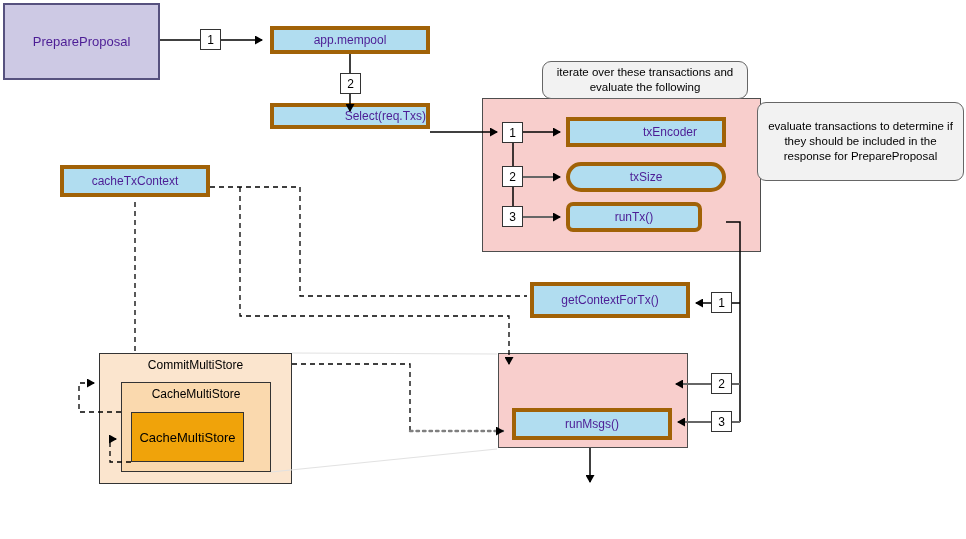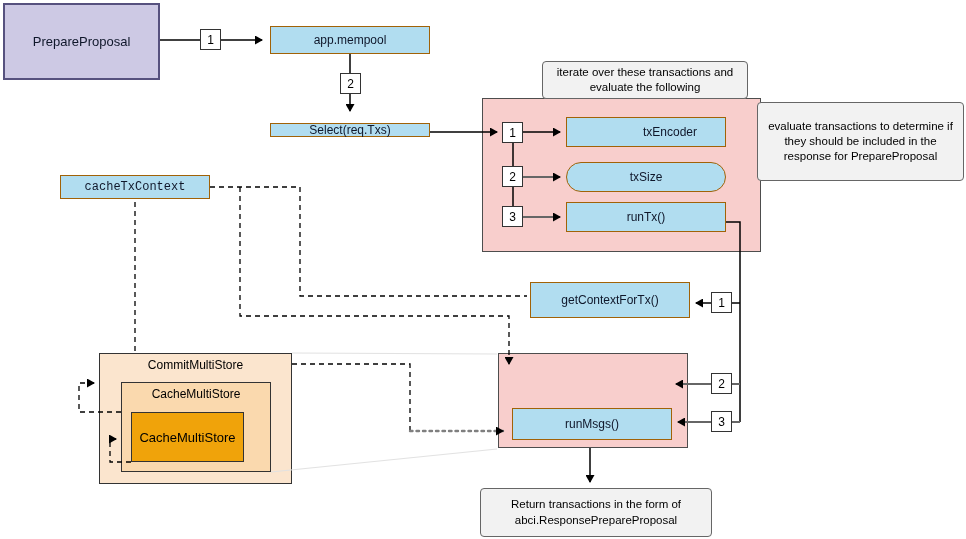--- a/index.html
+++ b/index.html
@@ -1,38 +1,38 @@
 <!DOCTYPE html>
 <html><head>
 <meta charset="utf-8">
 <style>
   html,body { margin:0; padding:0; background:#ffffff; }
   body { font-family: "Liberation Sans", sans-serif; color:#000; }
   .canvas { position:relative; width:966px; height:539px; background:#fff; overflow:hidden; }
   .node {
     position:absolute; box-sizing:border-box;
     display:flex; align-items:center; justify-content:center;
-    text-align:center; font-size:12px; line-height:1.2; color:#0f172a;
+    text-align:center; font-size:12px; line-height:1.2; color:#4c1d95;
   }
-  .blue   { background:#B1DDF0; border:1px solid #a16207; }
+  .blue   { background:#B1DDF0; border:4px solid #a16207; }
   .purple { background:#CDC9E4; border:2px solid #56517E; font-size:13px; }
   .pink-container { position:absolute; box-sizing:border-box; background:#F8CECC; border:1px solid #4D4D4D; }
   .peach-outer { position:absolute; box-sizing:border-box; background:#FBE5CE; border:1px solid #333; }
   .peach-mid   { position:absolute; box-sizing:border-box; background:#FAD9AE; border:1px solid #333; }
   .orange-box  { position:absolute; box-sizing:border-box; background:#F0A30A; border:1px solid #333;
                  display:flex; align-items:center; justify-content:center; font-size:13px; }
   .store-label { position:absolute; left:0; right:0; top:4px; text-align:center; font-size:12px; }
   .badge {
     position:absolute; width:21px; height:21px; box-sizing:border-box;
     background:#fff; border:1.5px solid #333;
     display:flex; align-items:center; justify-content:center; font-size:12px;
   }
   .note {
     position:absolute; box-sizing:border-box;
-    background:#F2F2F2; border:1px solid #666; border-radius:4px;
+    background:#F2F2F2; border:1px solid #666; border-radius:9px;
     display:flex; align-items:center; justify-content:center;
     text-align:center; font-size:11.5px; line-height:1.32; padding:4px 8px;
   }
   .edges { position:absolute; left:0; top:0; width:966px; height:539px; pointer-events:none; }
 </style>
 </head>
 <body>
 
 <div class="canvas">
 
@@ -51,37 +51,37 @@
   </div>
 
   <div class="node purple" style="left:3px; top:3px; width:157px; height:77px;">
     <span>PrepareProposal</span>
   </div>
 
   <div class="node blue" style="left:270px; top:26px; width:160px; height:28px;">
     <span>app.mempool</span>
   </div>
 
-  <div class="node blue" style="left:270px; top:123px; width:160px; height:14px;">
+  <div class="node blue" style="left:270px; top:103px; width:160px; height:26px;justify-content:flex-end;">
     <span>Select(req.Txs)</span>
   </div>
 
   <div class="node blue" style="left:566px; top:117px; width:160px; height:30px;padding-left:48px;">
     <span>txEncoder</span>
   </div>
 
   <div class="node blue" style="left:566px; top:162px; width:160px; height:30px;border-radius:15px;">
     <span>txSize</span>
   </div>
 
-  <div class="node blue" style="left:566px; top:202px; width:160px; height:30px;">
+  <div class="node blue" style="left:566px; top:202px; width:136px; height:30px;border-radius:7px;">
     <span>runTx()</span>
   </div>
 
-  <div class="node blue" style="left:60px; top:175px; width:150px; height:24px;font-family:Liberation Mono, monospace;">
+  <div class="node blue" style="left:60px; top:165px; width:150px; height:32px;">
     <span>cacheTxContext</span>
   </div>
 
   <div class="node blue" style="left:530px; top:282px; width:160px; height:36px;">
     <span>getContextForTx()</span>
   </div>
 
 
   <div class="node blue" style="left:512px; top:408px; width:160px; height:32px;">
     <span>runMsgs()</span>
@@ -156,17 +156,14 @@
   <div class="badge" style="left:711px; top:411px;">
     <span>3</span>
   </div>
 
   <div class="note" style="left:542px; top:61px; width:206px; height:38px;">
     <span>iterate over these transactions and evaluate the following</span>
   </div>
   <div class="note" style="left:757px; top:102px; width:207px; height:79px;">
     <span>evaluate transactions to determine if they should be included in the response for PrepareProposal</span>
   </div>
-  <div class="note" style="left:480px; top:488px; width:232px; height:49px;">
-    <span>Return transactions in the form of abci.ResponsePrepareProposal</span>
-  </div>
 
 </div>
 
 </body></html>

